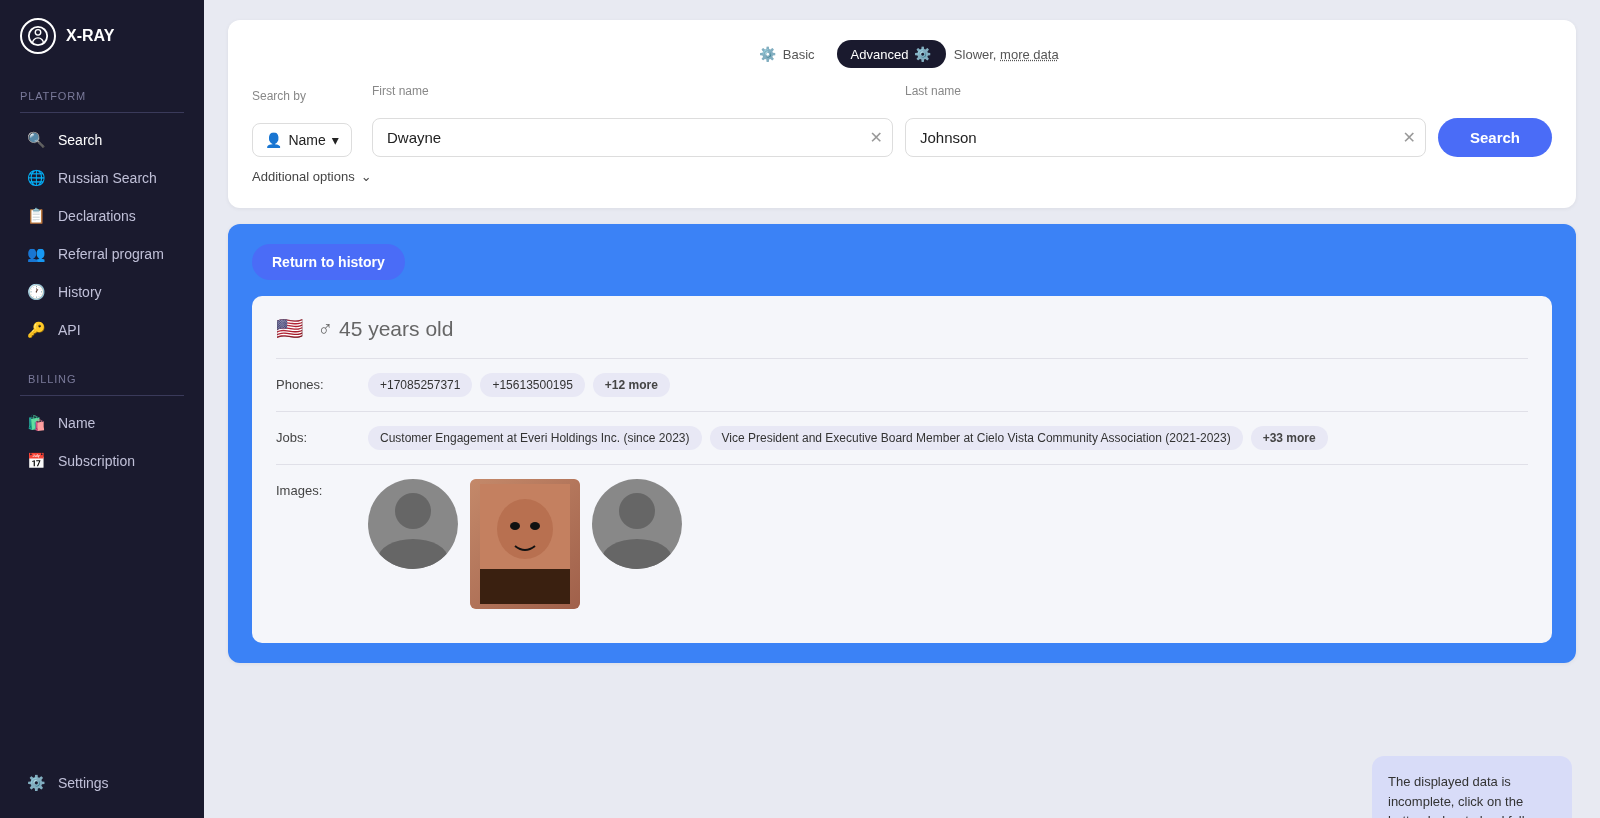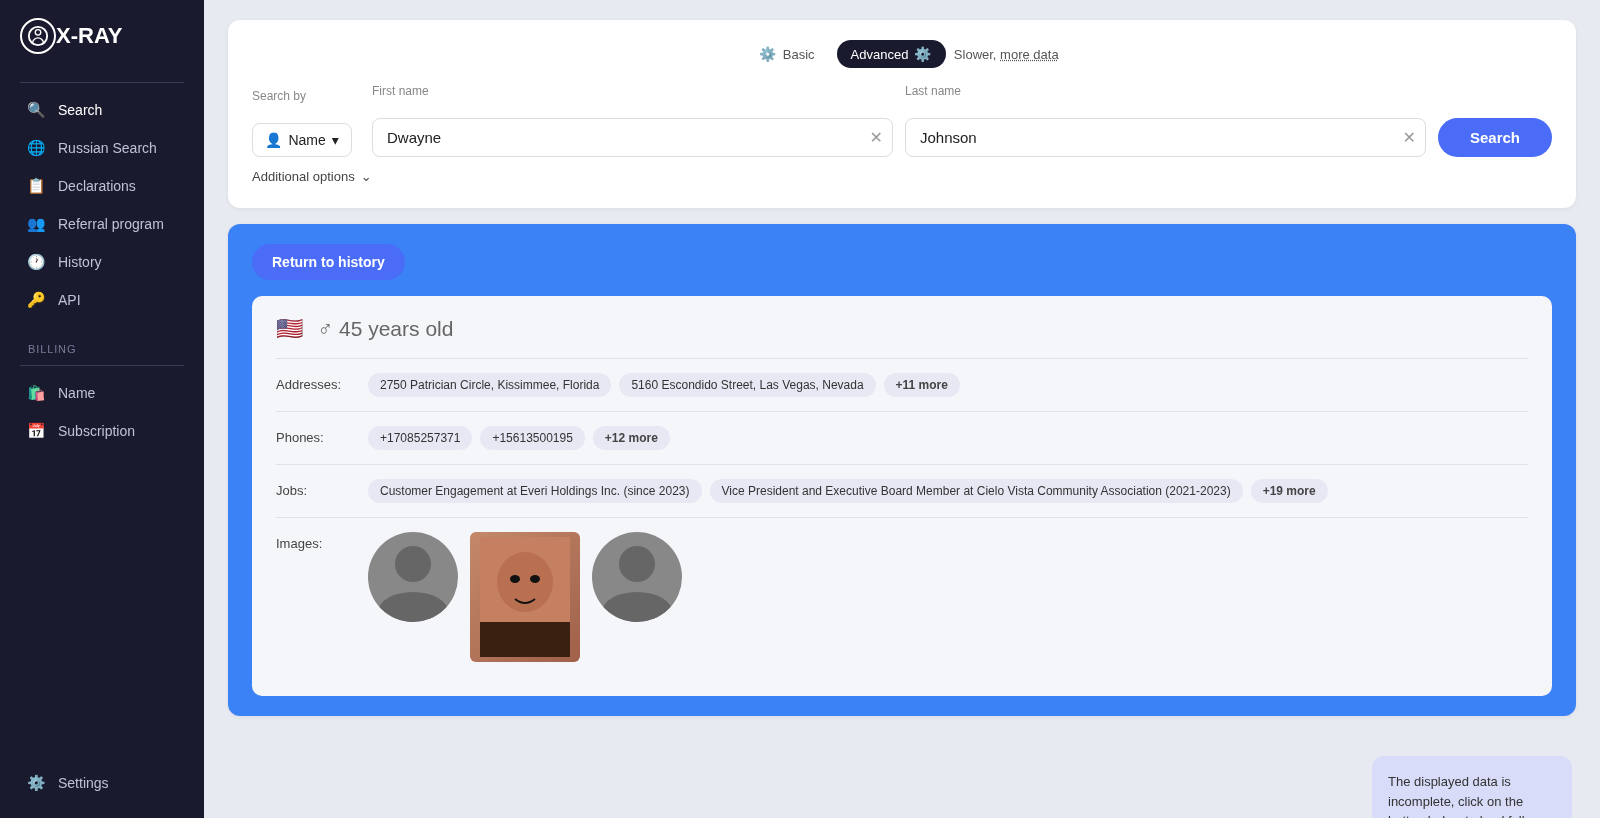--- a/index.html
+++ b/index.html
@@ -12,23 +12,24 @@
       background: #1a1a2e;
       color: #fff;
       display: flex;
       flex-direction: column;
       padding: 0 0 16px 0;
       height: 100vh;
     }
     .sidebar-logo {
       display: flex;
       align-items: center;
+      gap: 10px;
       padding: 18px 20px 24px;
       font-weight: 700;
-      font-size: 22px;
+      font-size: 16px;
       color: #fff;
     }
     .logo-icon {
       width: 36px;
       height: 36px;
       border: 2px solid #fff;
       border-radius: 50%;
       display: flex;
       align-items: center;
       justify-content: center;
@@ -338,20 +339,21 @@
     <div class="logo-icon">
       <svg width="22" height="22" viewBox="0 0 24 24" fill="none">
         <circle cx="12" cy="12" r="10" stroke="white" stroke-width="2"></circle>
         <circle cx="12" cy="8" r="3" stroke="white" stroke-width="1.5"></circle>
         <path d="M6 20c0-3.3 2.7-6 6-6s6 2.7 6 6" stroke="white" stroke-width="1.5" stroke-linecap="round"></path>
       </svg>
     </div>
     <span>X-RAY</span>
   </div>
 
+  <div class="sidebar-section-label">Platform</div>
   <hr class="sidebar-divider">
 
   <div class="sidebar-item active">
     <span class="sidebar-icon">🔍</span>
     <span>Search</span>
   </div>
   <div class="sidebar-item">
     <span class="sidebar-icon">🌐</span>
     <span>Russian Search</span>
   </div>
@@ -448,44 +450,36 @@
     <div class="results-wrapper">
       <div class="profile-result">
         <div class="profile-header">
           <span class="flag">🇺🇸</span>
           <span class="gender-age">
             <span>♂</span>
             <span>45 years old</span>
           </span>
         </div>
 
-        <div class="profile-row">
-          <span class="row-label">Addresses:</span>
-          <div class="tags-wrap">
-            <span class="tag">2750 Patrician Circle, Kissimmee, Florida</span>
-            <span class="tag">5160 Escondido Street, Las Vegas, Nevada</span>
-            <span class="tag-more">+11 more</span>
-          </div>
-        </div>
 
         <div class="profile-row">
           <span class="row-label">Phones:</span>
           <div class="tags-wrap">
             <span class="tag">+17085257371</span>
             <span class="tag">+15613500195</span>
             <span class="tag-more">+12 more</span>
           </div>
         </div>
 
         <div class="profile-row">
           <span class="row-label">Jobs:</span>
           <div class="tags-wrap">
             <span class="tag">Customer Engagement at Everi Holdings Inc. (since 2023)</span>
             <span class="tag">Vice President and Executive Board Member at Cielo Vista Community Association (2021-2023)</span>
-            <span class="tag-more">+19 more</span>
+            <span class="tag-more">+33 more</span>
           </div>
         </div>
 
         <div class="images-row">
           <span class="images-label">Images:</span>
           <div class="images-grid">
 
             <div class="avatar-group">
               <div style="width:90px;height:90px;background:#888;border-radius:50%;position:relative;overflow:hidden;">
                 <div style="width:36px;height:36px;background:#666;border-radius:50%;position:absolute;top:14px;left:50%;transform:translateX(-50%);"></div>

